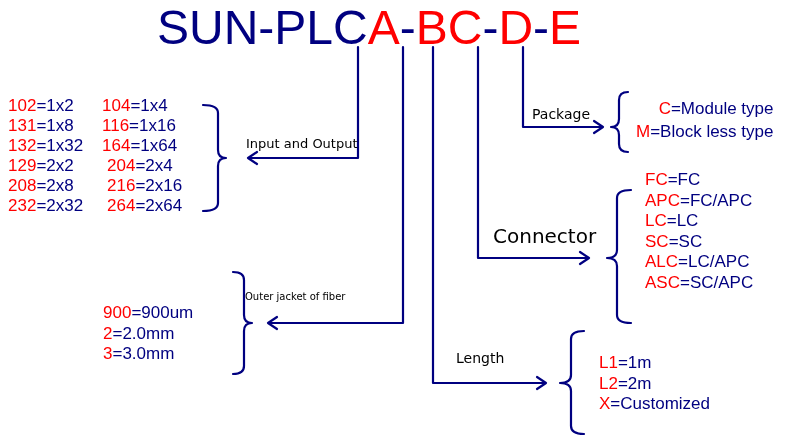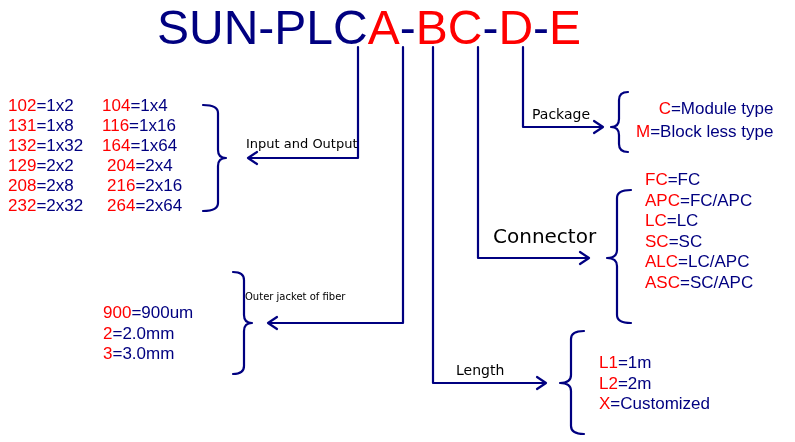--- a/index.html
+++ b/index.html
@@ -52,21 +52,21 @@
     <path d="M628 92 Q619 92 619 100 V119 Q619 127 611 127 Q619 127 619 135 V144 Q619 152 628 152"></path>
 
     <path d="M631 190 Q617 190 617 198 V250 Q617 258 607 258 Q617 258 617 266 V315 Q617 323 631 323"></path>
 
     <path d="M584 331 Q571 331 571 339 V375 Q571 383 560 383 Q571 383 571 391 V426 Q571 434 584 434"></path>
   </g>
 </svg>
 
 <div class="label" style="left:246px; top:136px; font-size:13px;">Input and Output</div>
 <div class="label" style="left:245px; top:291px; font-size:10px;">Outer jacket of fiber</div>
-<div class="label" style="left:456px; top:362px; font-size:14px;">Length</div>
+<div class="label" style="left:456px; top:350px; font-size:14px;">Length</div>
 <div class="label" style="left:493px; top:224px; font-size:20px;">Connector</div>
 <div class="label" style="left:532px; top:106px; font-size:14px;">Package</div>
 
 <div class="io-grid">
   <div class="io-row">
     <span class="io-cell" style="width:94px"><span class="code">102</span><span class="eq">=1x2</span></span>
     <span class="io-cell"><span class="code">104</span><span class="eq">=1x4</span></span>
   </div>
   <div class="io-row">
     <span class="io-cell" style="width:94px"><span class="code">131</span><span class="eq">=1x8</span></span>

